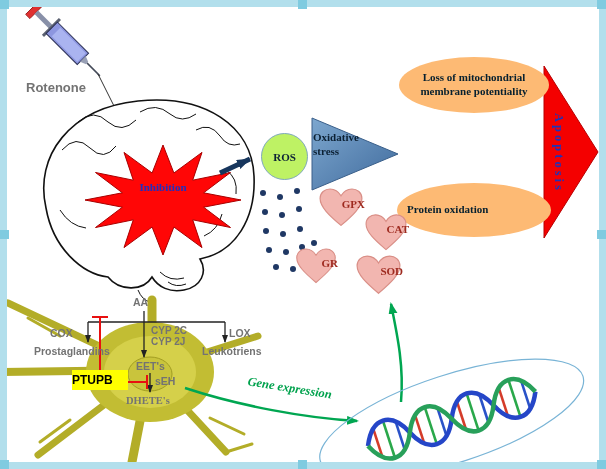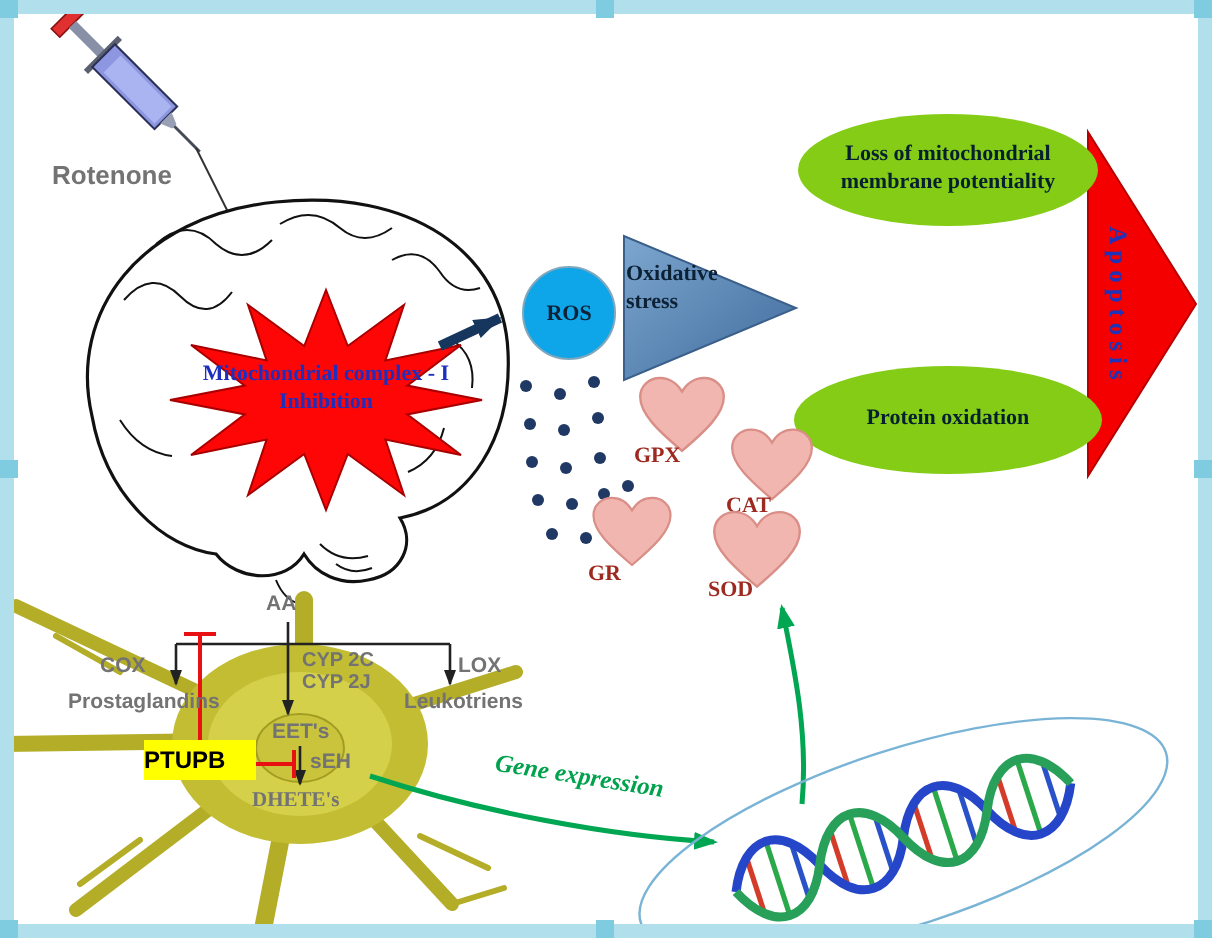--- a/index.html
+++ b/index.html
@@ -8,43 +8,43 @@
   #art { position:absolute; left:0; top:0; z-index:1; }
 
   .lbl { position:absolute; z-index:3; font-weight:bold; color:#737373; white-space:nowrap; }
 
   #rotenone-label { left:26px; top:80px; font-size:13px; }
 
   #starburst-text { left:84px; top:180px; width:158px; text-align:center; white-space:normal;
                     font-family:"Liberation Serif", serif; font-size:11px; line-height:1.3; color:#1e2fc0; }
 
   #ros-circle { position:absolute; z-index:2; left:261px; top:133px; width:45px; height:45px;
-                border-radius:50%; background:#0ea5e9; border:1px solid #7fa8bc;
+                border-radius:50%; background:#bef264; border:1px solid #7fa8bc;
                 display:flex; align-items:center; justify-content:center;
                 font:bold 11px "Liberation Serif", serif; color:#0d2236; }
 
   #oxidative-label { left:313px; top:130px; width:66px; text-align:left; white-space:normal;
                      font-family:"Liberation Serif", serif; font-size:11px; line-height:1.3; color:#0c2134; }
 
-  .ellipse { position:absolute; z-index:2; border-radius:50%; background:#84cc16;
-             display:flex; align-items:center; justify-content:center; text-align:center;
+  .ellipse { position:absolute; z-index:2; border-radius:50%; background:#fdba74;
+             display:flex; align-items:center; text-align:center;
              font-family:"Liberation Serif", serif; font-weight:bold; font-size:11px;
              line-height:1.25; color:#06202f; }
   #ellipse-membrane { left:399px; top:57px;  width:150px; height:56px; padding:2px 10px; box-sizing:border-box; }
   #ellipse-lipid    { left:402px; top:113px; width:147px; height:62px; padding:2px 26px; box-sizing:border-box; }
   #ellipse-protein  { left:397px; top:183px; width:154px; height:54px; padding:2px 10px; box-sizing:border-box; }
 
   #apoptosis-label { left:497px; top:144px; width:120px; height:18px; transform:rotate(90deg);
                      text-align:center; font-family:"Liberation Serif", serif; font-size:12.5px;
                      letter-spacing:3px; color:#1e33b8; }
 
   .heart { position:absolute; z-index:3; }
   .heart svg { position:absolute; left:0; top:0; width:100%; height:100%; }
   .heart .hlabel { position:absolute; width:100%; top:42%; transform:translateY(-50%);
-                   text-align:left; font:bold 11px "Liberation Serif", serif; color:#9e2a1f;margin-top:24px; }
+                   text-align:right; font:bold 11px "Liberation Serif", serif; color:#9e2a1f; }
   #heart-gpx { left:317px; top:186px; width:48px; height:43px; }
   #heart-cat { left:363px; top:212px; width:46px; height:41px; }
   #heart-gr  { left:294px; top:246px; width:44px; height:40px; }
   #heart-sod { left:354px; top:253px; width:49px; height:44px; }
 
   .cell-lbl { font-size:10.5px; }
   #aa-label    { left:133px; top:296px; }
   #cox-label   { left:50px;  top:327px; }
   #cyp2c-label { left:151px; top:325px; font-size:10px; }
   #cyp2j-label { left:151px; top:336px; font-size:10px; }
@@ -200,21 +200,20 @@
         <line x1="165.8" y1="-14.6" x2="165.8" y2="14.6" stroke="#2a52c8"></line>
       </g>
       <path d="M0 0 C12 -26 32 -26 44 0 C56 26 76 26 88 0 C100 -26 120 -26 132 0 C144 26 164 26 176 0" fill="none" stroke="#2546c8" stroke-width="4.5"></path>
       <path d="M0 0 C12 26 32 26 44 0 C56 -26 76 -26 88 0 C100 26 120 26 132 0 C144 -26 164 -26 176 0" fill="none" stroke="#28a05a" stroke-width="4.5"></path>
     </g>
   </svg>
 
   <div class="lbl" id="rotenone-label">Rotenone</div>
 
   <div class="lbl" id="starburst-text">
-    <div>Mitochondrial complex - I</div>
     <div>Inhibition</div>
   </div>
 
   <div id="ros-circle">
     <span>ROS</span>
   </div>
 
   <div class="lbl" id="oxidative-label">Oxidative stress</div>
 
   <div class="ellipse" id="ellipse-membrane">

